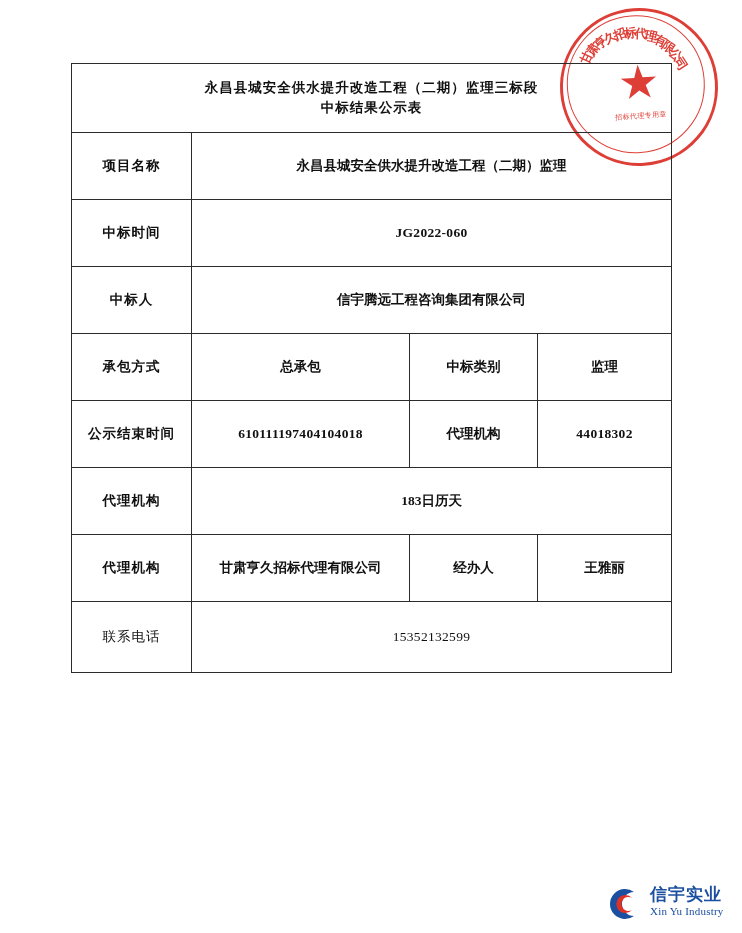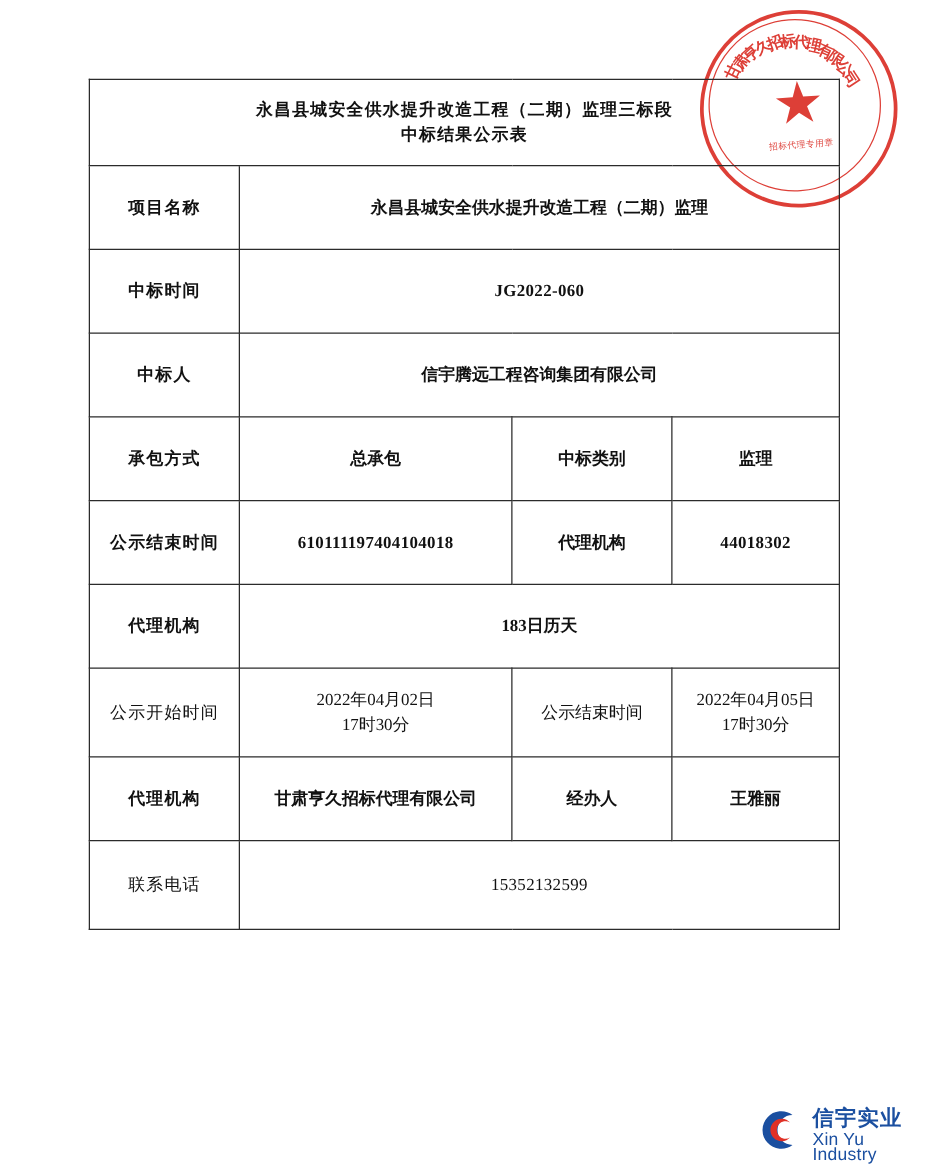--- a/index.html
+++ b/index.html
@@ -155,25 +155,25 @@
   }
   .logo-cn {
     font-size: 17px;
     font-weight: bold;
     color: #1b4fa0;
     letter-spacing: 1px;
     line-height: 20px;
     font-family: "Liberation Sans", sans-serif;
   }
   .logo-en {
-    font-size: 14px;
+    font-size: 11px;
     color: #1b4fa0;
     letter-spacing: 0.2px;
     line-height: 12px;
-    font-family: Liberation Sans, sans-serif;
+    font-family: Liberation Serif, serif;
   }
 </style>
 </head>
 <body>
 
 <div class="page">
 
   <div class="seal">
     <div class="seal-inner"></div>
     <div class="seal-text">
@@ -239,32 +239,20 @@
         <td class="row-h mono">610111197404104018</td>
         <td class="row-h">代理机构</td>
         <td class="row-h mono">44018302</td>
       </tr>
 
       <tr>
         <td class="label row-h">代理机构</td>
         <td class="row-h" colspan="3">183日历天</td>
       </tr>
 
-      <tr>
-        <td class="label row-h2">公示开始时间</td>
-        <td class="row-h2">
-          <span class="two-line">2022年04月02日</span>
-          <span class="two-line">17时30分</span>
-        </td>
-        <td class="row-h2">公示结束时间</td>
-        <td class="row-h2">
-          <span class="two-line">2022年04月05日</span>
-          <span class="two-line">17时30分</span>
-        </td>
-      </tr>
 
       <tr>
         <td class="label row-h">代理机构</td>
         <td class="row-h">甘肃亨久招标代理有限公司</td>
         <td class="row-h">经办人</td>
         <td class="row-h">王雅丽</td>
       </tr>
 
       <tr>
         <td class="label row-h2">联系电话</td>

